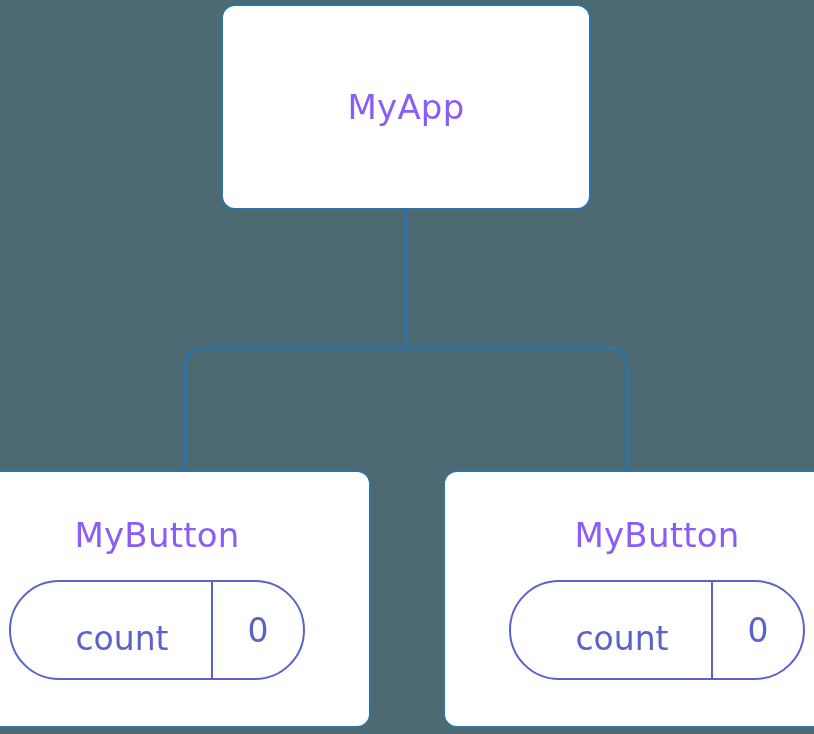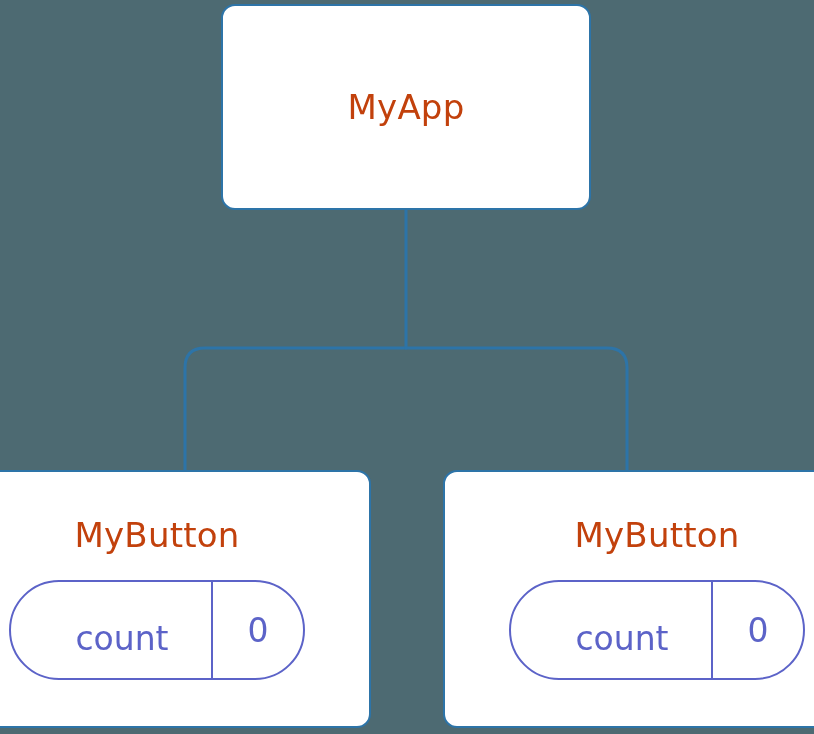--- a/index.html
+++ b/index.html
@@ -32,21 +32,21 @@
     position: absolute;
     background: #ffffff;
     border: 2px solid #2d74a8;
     border-radius: 14px;
     box-sizing: border-box;
     display: flex;
     flex-direction: column;
     align-items: center;
   }
   .node-label {
-    color: #c2410c;
+    color: #8b5cf6;
     font-size: 34px;
     line-height: 1;
     letter-spacing: 0.2px;
     white-space: nowrap;
   }
 
   
   #node-root {
     left: 221px;
     top: 4px;

